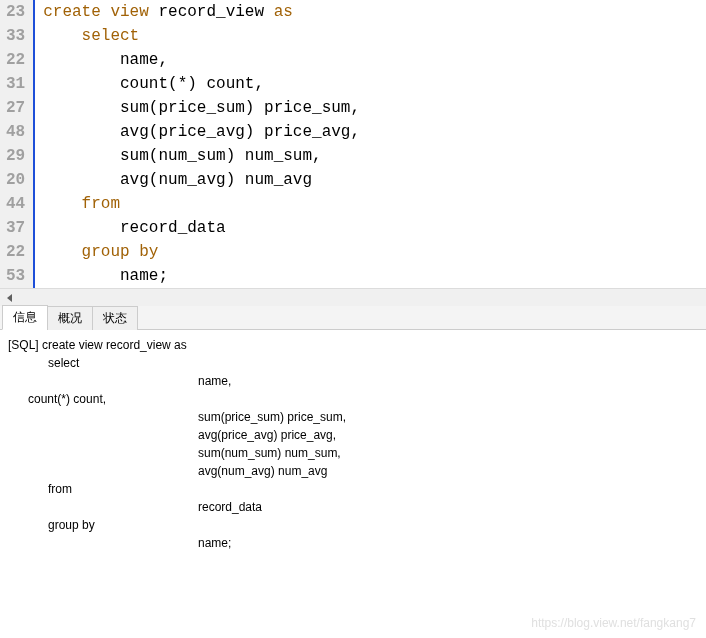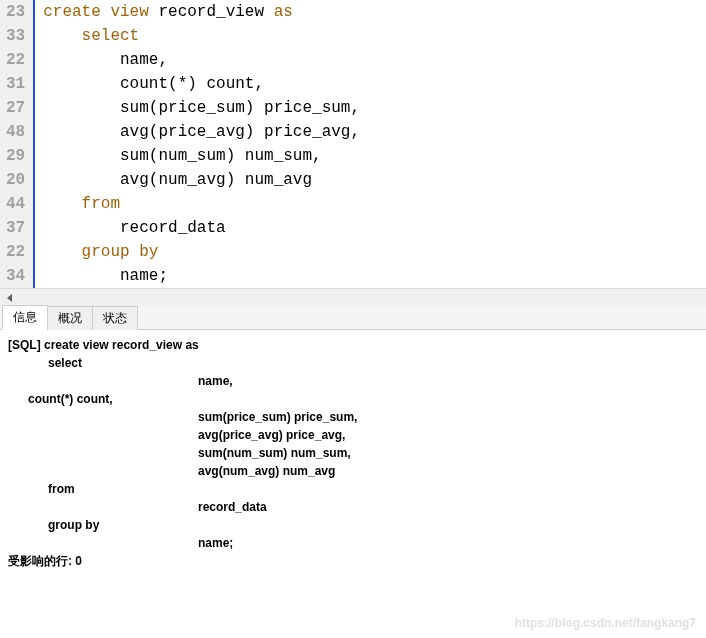--- a/index.html
+++ b/index.html
@@ -84,21 +84,20 @@
     .output {
       flex: 1;
       padding: 6px 8px;
       font-family: "Microsoft YaHei", Arial, sans-serif;
       font-size: 12px;
       color: #000;
       line-height: 18px;
       overflow: auto;
       background: #fff;
       position: relative;
-      font-weight: bold;
     }
     .output-col1 { display:inline-block; width: 190px; vertical-align: top;}
     .watermark {
       position: absolute;
       right: 10px;
       bottom: 6px;
       color: #e0e0e0;
       font-size: 12px;
       font-family: Arial, sans-serif;
       pointer-events: none;
@@ -113,21 +112,21 @@
     <div>33</div>
     <div>22</div>
     <div>31</div>
     <div>27</div>
     <div>48</div>
     <div>29</div>
     <div>20</div>
     <div>44</div>
     <div>37</div>
     <div>22</div>
-    <div>34</div>
+    <div>53</div>
   </div>
   <div class="code"><div><span class="kw">create view</span><span> record_view </span><span class="kw">as</span></div><div><span>    </span><span class="kw">select</span></div><div><span>        </span><span>name,</span></div><div><span>        </span><span>count(*) count,</span></div><div><span>        </span><span>sum(price_sum) price_sum,</span></div><div><span>        </span><span>avg(price_avg) price_avg,</span></div><div><span>        </span><span>sum(num_sum) num_sum,</span></div><div><span>        </span><span>avg(num_avg) num_avg</span></div><div><span>    </span><span class="kw">from</span></div><div><span>        </span><span>record_data</span></div><div><span>    </span><span class="kw">group by</span></div><div><span>        </span><span>name;</span></div></div>
 </div>
 
 <div class="scroll-row">
   <div class="scroll-arrow">
     <svg width="8" height="8" viewBox="0 0 8 8">
         <path d="M6 0 L1 4 L6 8 Z" fill="#606060"></path>
       </svg>
   </div>
@@ -145,15 +144,14 @@
   <div><span class="output-col1"></span><span>name,</span></div>
   <div style="white-space:pre;">      count(*) count,</div>
   <div><span class="output-col1"></span><span>sum(price_sum) price_sum,</span></div>
   <div><span class="output-col1"></span><span>avg(price_avg) price_avg,</span></div>
   <div><span class="output-col1"></span><span>sum(num_sum) num_sum,</span></div>
   <div><span class="output-col1"></span><span>avg(num_avg) num_avg</span></div>
   <div style="white-space:pre;">            from</div>
   <div><span class="output-col1"></span><span>record_data</span></div>
   <div style="white-space:pre;">            group by</div>
   <div><span class="output-col1"></span><span>name;</span></div>
-  <div>受影响的行: 0</div>
-  <div class="watermark">https://blog.csdn.net/fangkang7</div>
+  <div class="watermark">https://blog.view.net/fangkang7</div>
 </div>
 
 </body></html>

